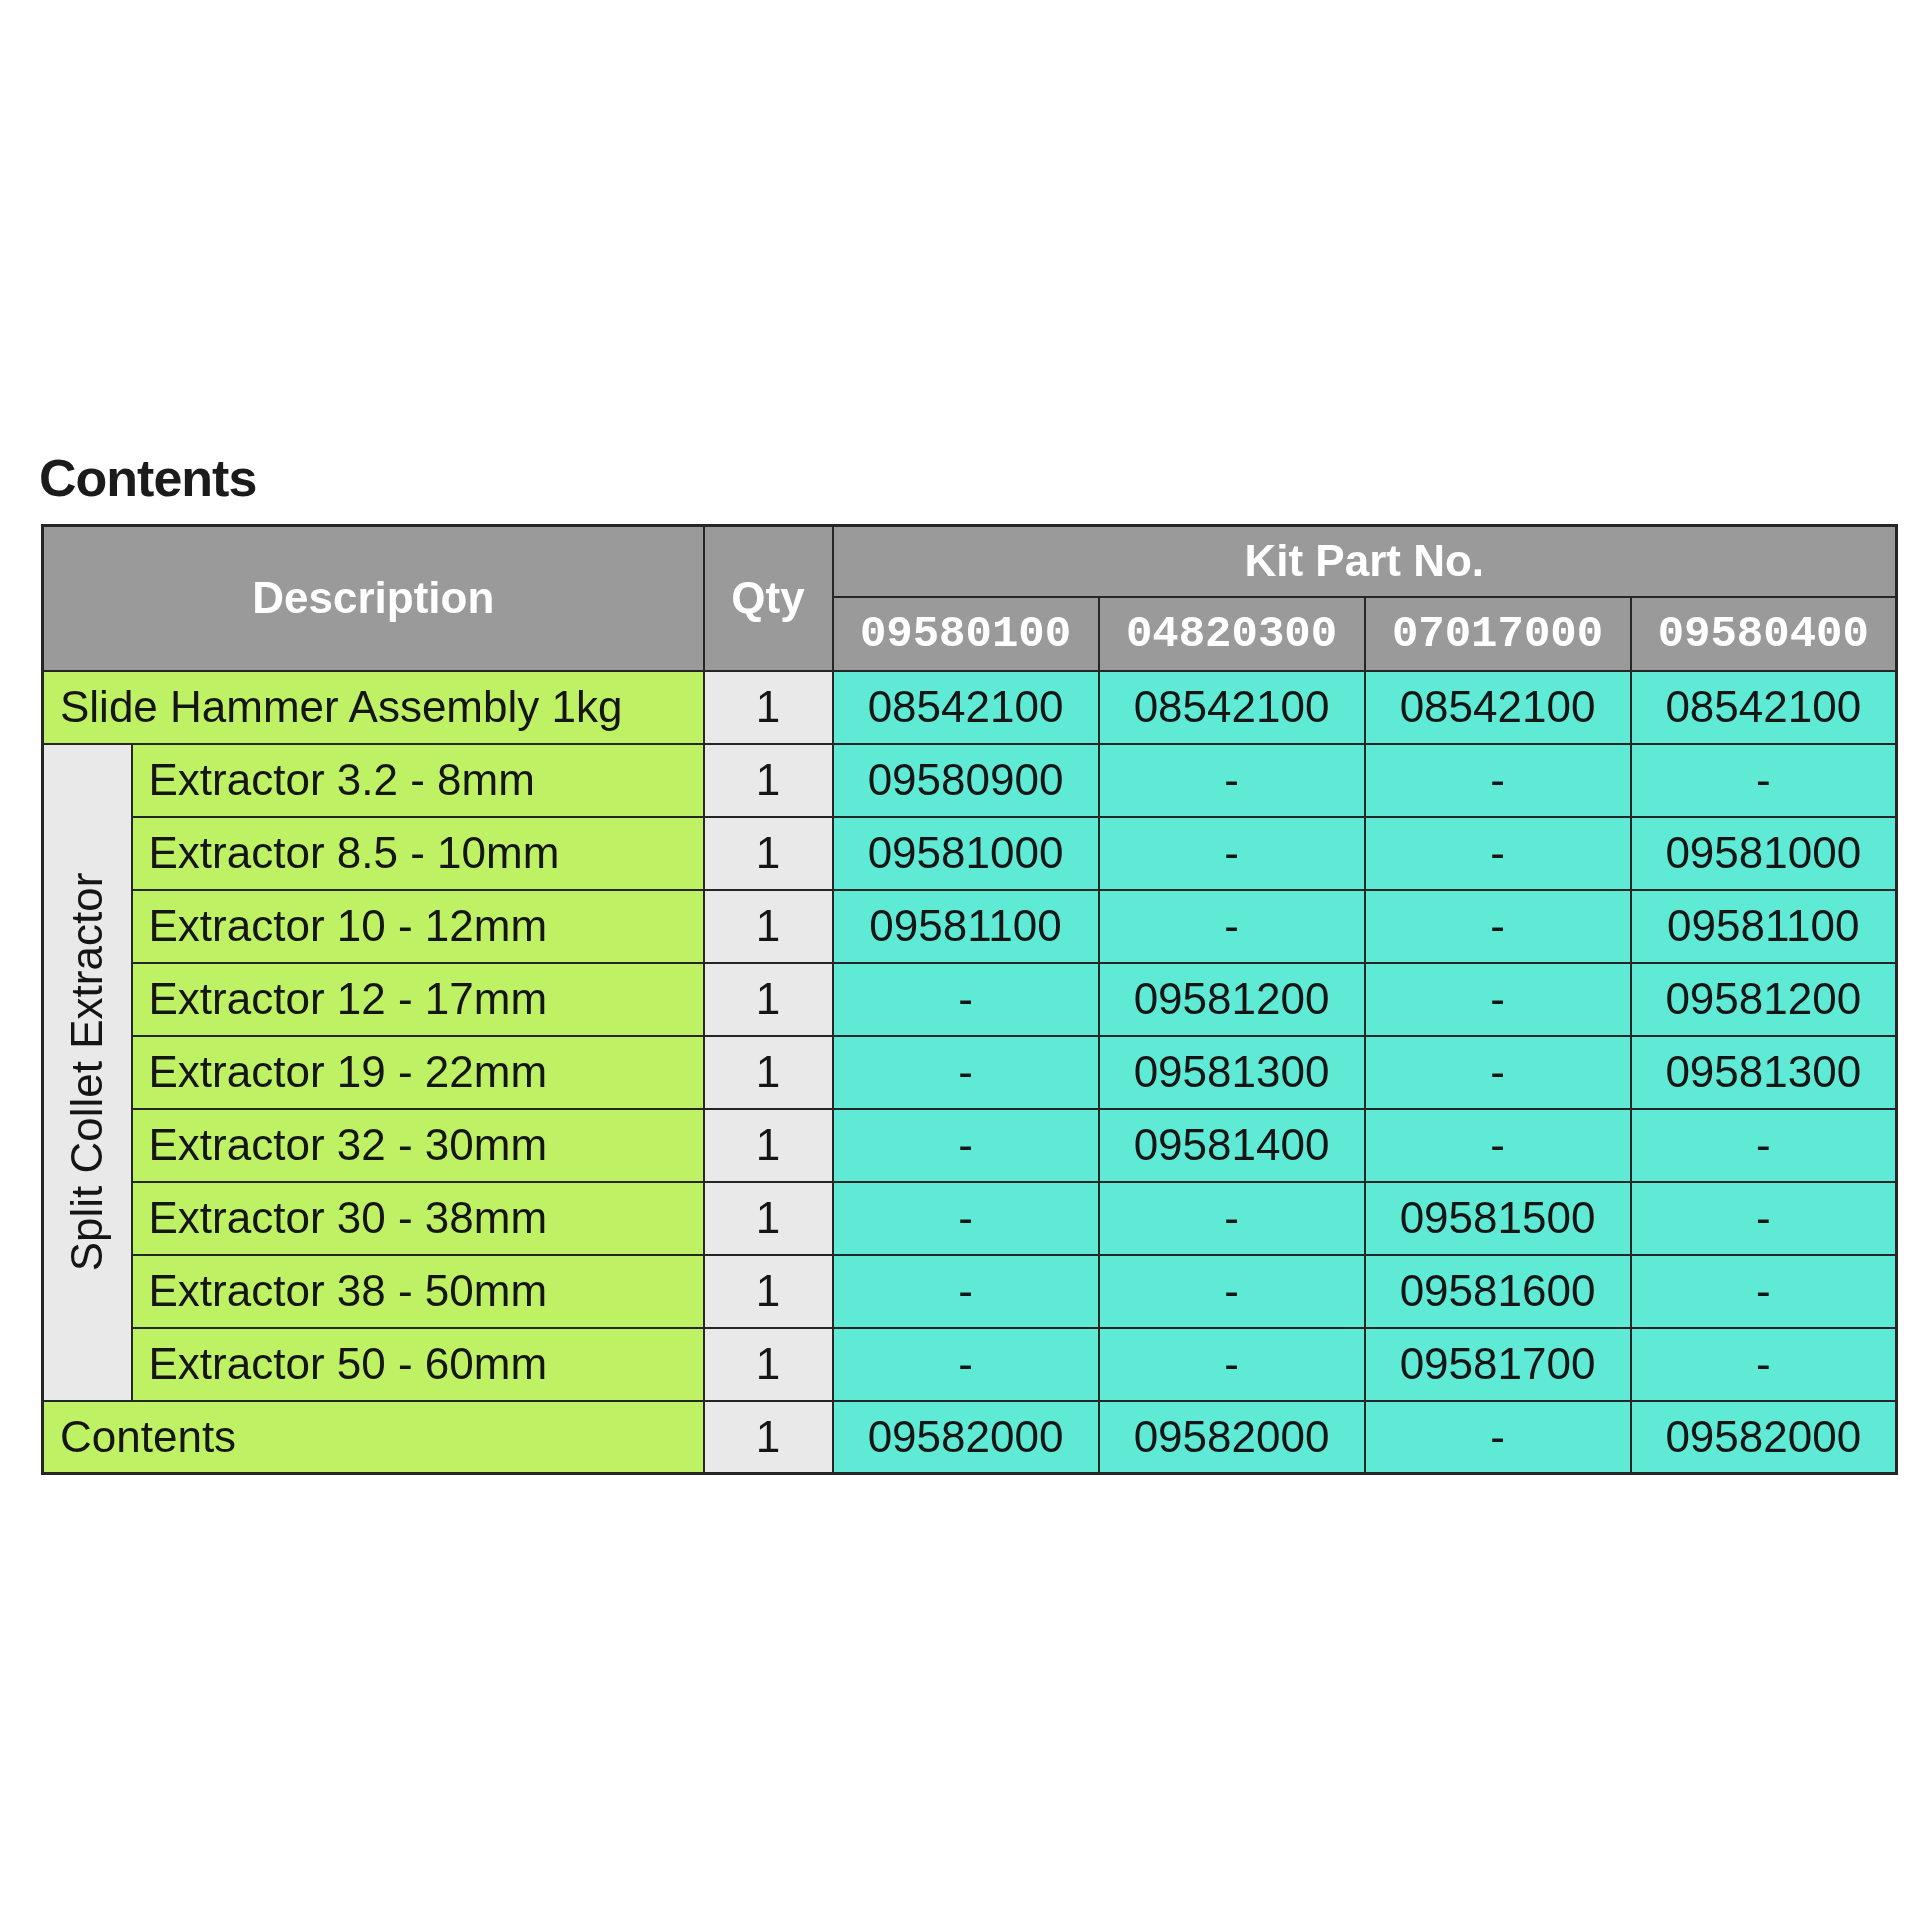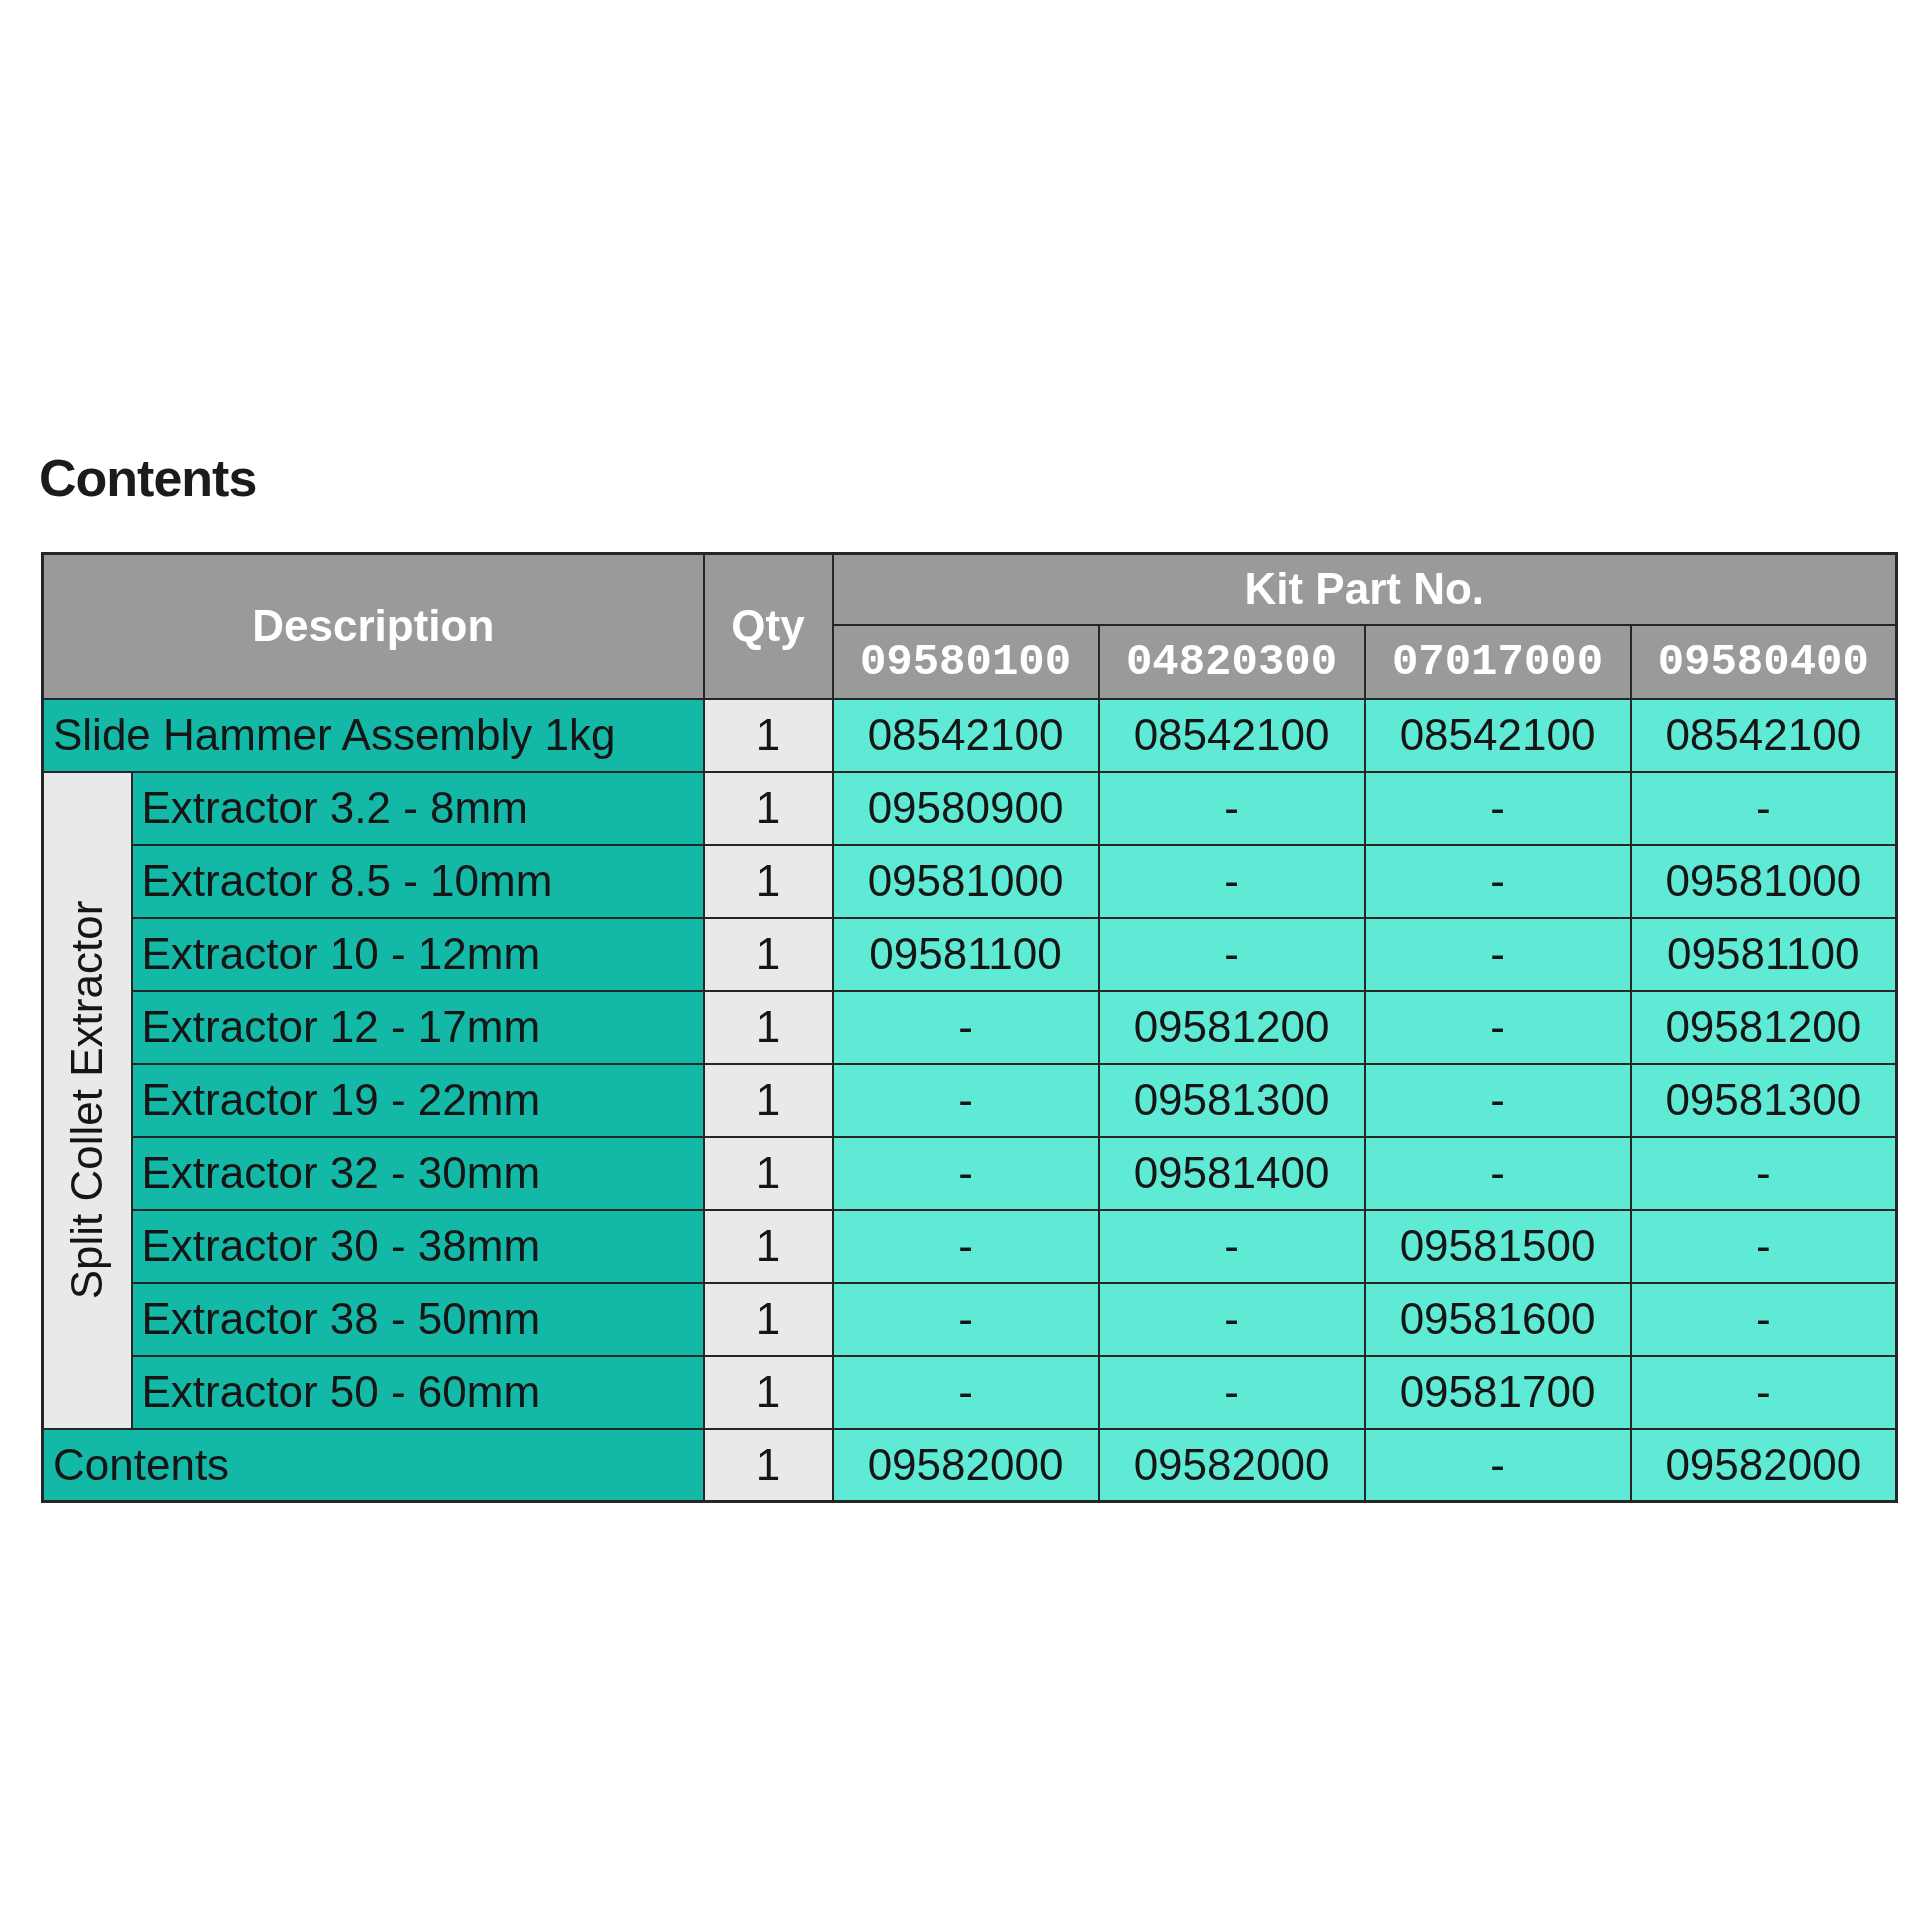--- a/index.html
+++ b/index.html
@@ -21,21 +21,21 @@
     top: 448px;
     margin: 0;
     font-size: 52px;
     font-weight: bold;
     color: #1b1b1b;
     letter-spacing: -1px;
   }
   table.contents {
     position: absolute;
     left: 41px;
-    top: 552px;
+    top: 524px;
     width: 1852px;
     table-layout: fixed;
     border-collapse: collapse;
     border: 3.9px solid #262626;
   }
   table.contents th,
   table.contents td {
     border: 2.9px solid #262626;
     vertical-align: middle;
     overflow: hidden;
@@ -45,24 +45,24 @@
   tbody tr   { height: 73px; }
 
   th.hdr {
     background: #9a9a9a;
     color: #ffffff;
     font-weight: bold;
     font-size: 44px;
     text-align: center;
   }
   td.desc {
-    background: #14b8a6;
+    background: #bef264;
     font-size: 44px;
     text-align: left;
-    padding-left: 9px;
+    padding-left: 16px;
   }
   td.qty {
     background: #e9e9e9;
     font-size: 44px;
     text-align: center;
   }
   td.part {
     background: #5eead4;
     font-size: 44px;
     text-align: center;

